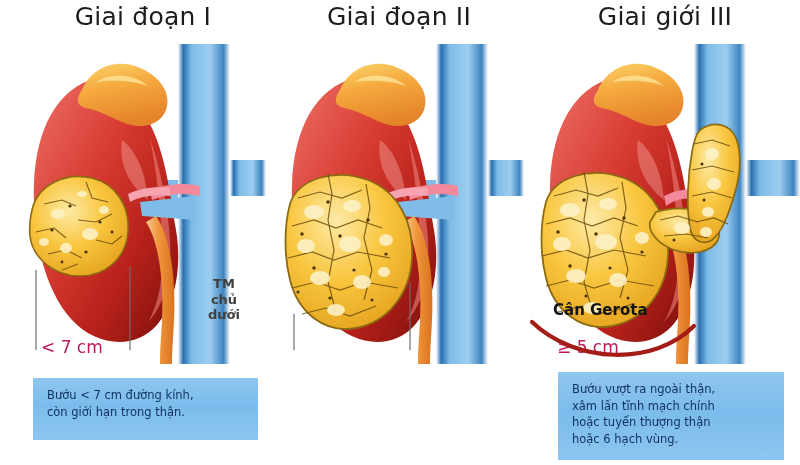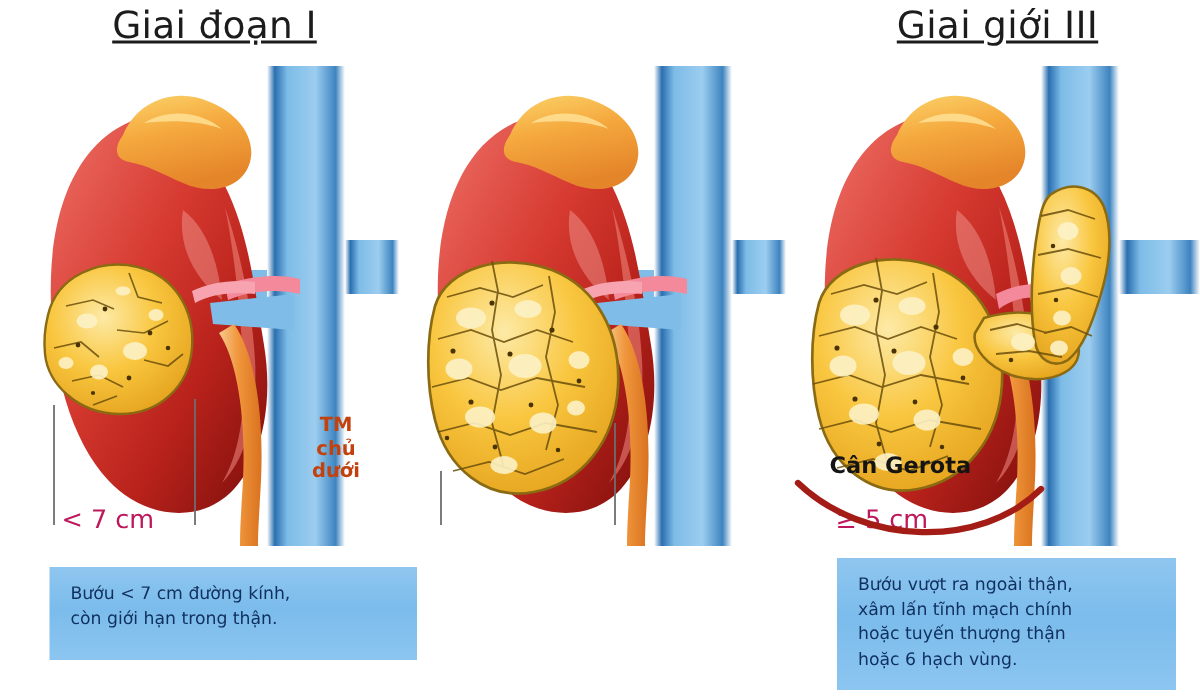--- a/index.html
+++ b/index.html
@@ -36,21 +36,20 @@
     top: 2px;
     left: 0;
     width: 266px;
     text-align: center;
     font-size: 25px;
     font-weight: 400;
     color: #1c1c1c;
     letter-spacing: 0.2px;
     white-space: nowrap;
     font-family: "DejaVu Sans", "Liberation Sans", sans-serif;
-    text-decoration: underline;
   }
   .panel-1 .stage-title { left: 10px; }
   .panel-2 .stage-title { left: 8px; }
   .panel-3 .stage-title { left: 16px; }
 
   .art {
     position: absolute;
     top: 44px;
     left: 0;
     width: 266px;
@@ -64,34 +63,34 @@
     box-sizing: border-box;
     background: linear-gradient(to bottom, #8fc6ef 0%, #7bbcec 45%, #8cc5f0 100%);
     color: #10305e;
     font-size: 11.5px;
     line-height: 1.45;
     padding: 9px 10px 8px 14px;
     font-family: "DejaVu Sans", "Liberation Sans", sans-serif;
     font-weight: 400;
     white-space: pre-line;
   }
-  .caption-1 { left: 33px;  top: 378px; width: 245px; height: 62px; }
+  .caption-1 { left: 33px;  top: 378px; width: 225px; height: 62px; }
   .caption-2 { left: 300px; top: 378px; width: 222px; height: 62px; }
   .caption-3 { left: 558px; top: 372px; width: 226px; height: 88px; }
 
   
   .vc-label {
     position: absolute;
     left: 196px;
     top: 276px;
     width: 56px;
     text-align: center;
     font-size: 13px;
     font-weight: 700;
-    color: #c2410c;
+    color: #404040;
     line-height: 1.2;
     white-space: pre-line;
     font-family: "DejaVu Sans", "Liberation Sans", sans-serif;
   }
   .measure-label {
     position: absolute;
     font-size: 17px;
     color: #be185d;
     font-family: "DejaVu Sans", "Liberation Sans", sans-serif;
     white-space: nowrap;
@@ -237,20 +236,21 @@
     <div class="vc-label">TM
 chủ
 dưới</div>
 
     <div class="caption caption-1">Bướu &lt; 7 cm đường kính,
 còn giới hạn trong thận.</div>
   </div>
 
   <div class="panel panel-2">
 
+    <div class="stage-title">Giai đoạn II</div>
 
     <div class="art">
       <svg width="266" height="320" viewBox="0 0 266 320" xmlns="http://www.w3.org/2000/svg">
         <defs>
           <linearGradient id="vcg2" x1="0" y1="0" x2="1" y2="0">
             <stop offset="0%" stop-color="#ffffff"></stop>
             <stop offset="10%" stop-color="#2a6fb0"></stop>
             <stop offset="26%" stop-color="#7dbce7"></stop>
             <stop offset="62%" stop-color="#9ccdef"></stop>
             <stop offset="88%" stop-color="#3d84c0"></stop>

